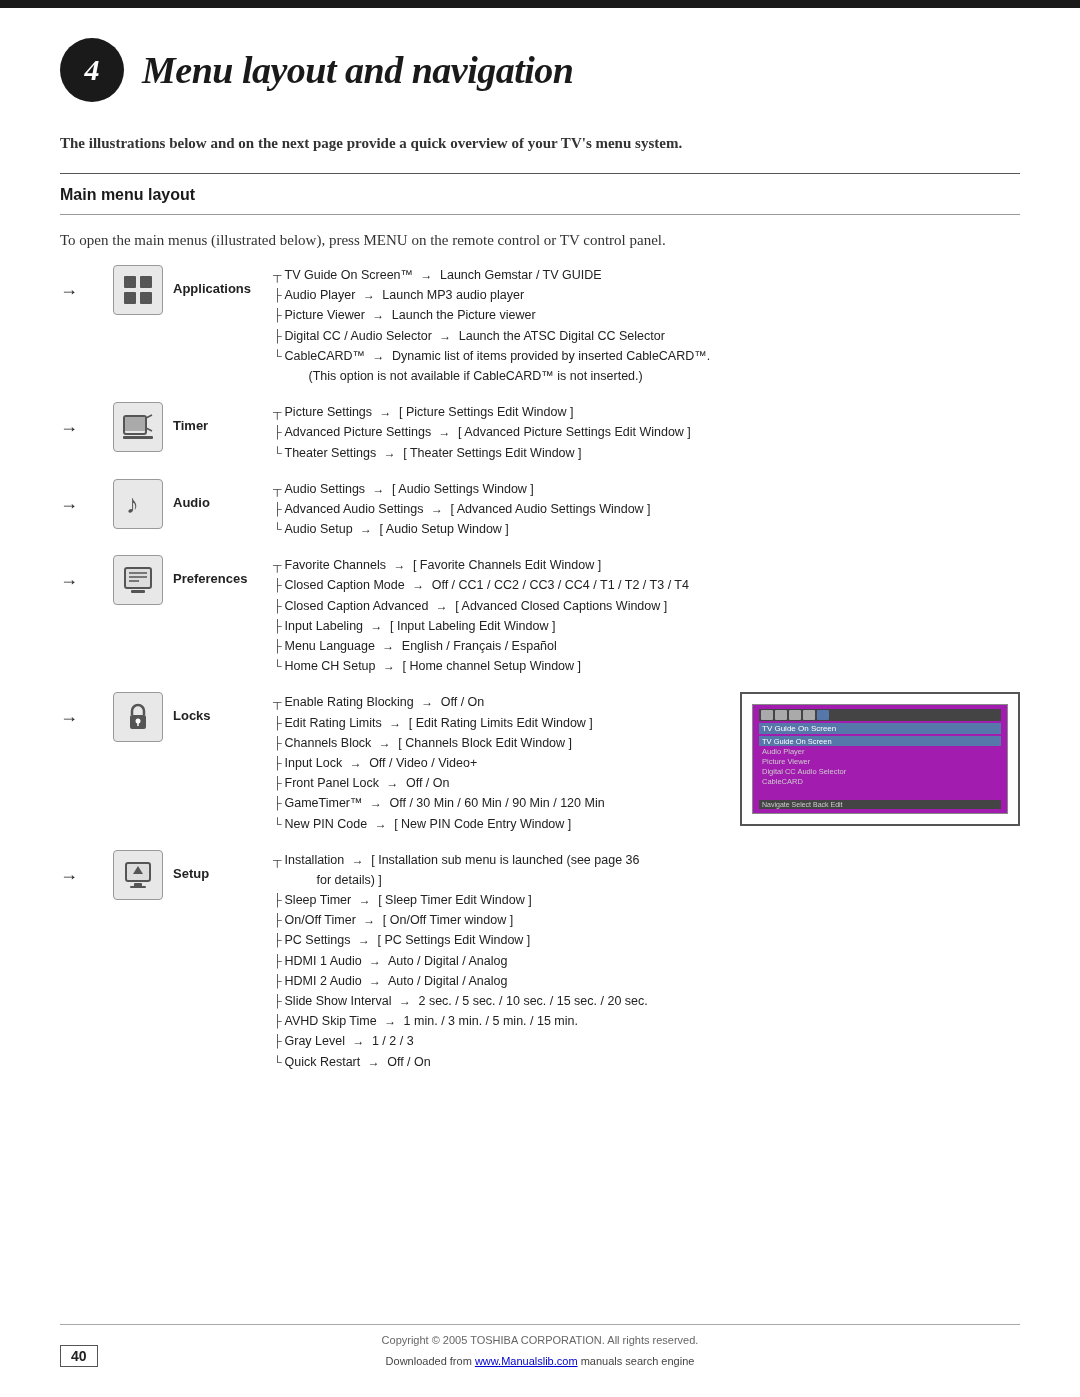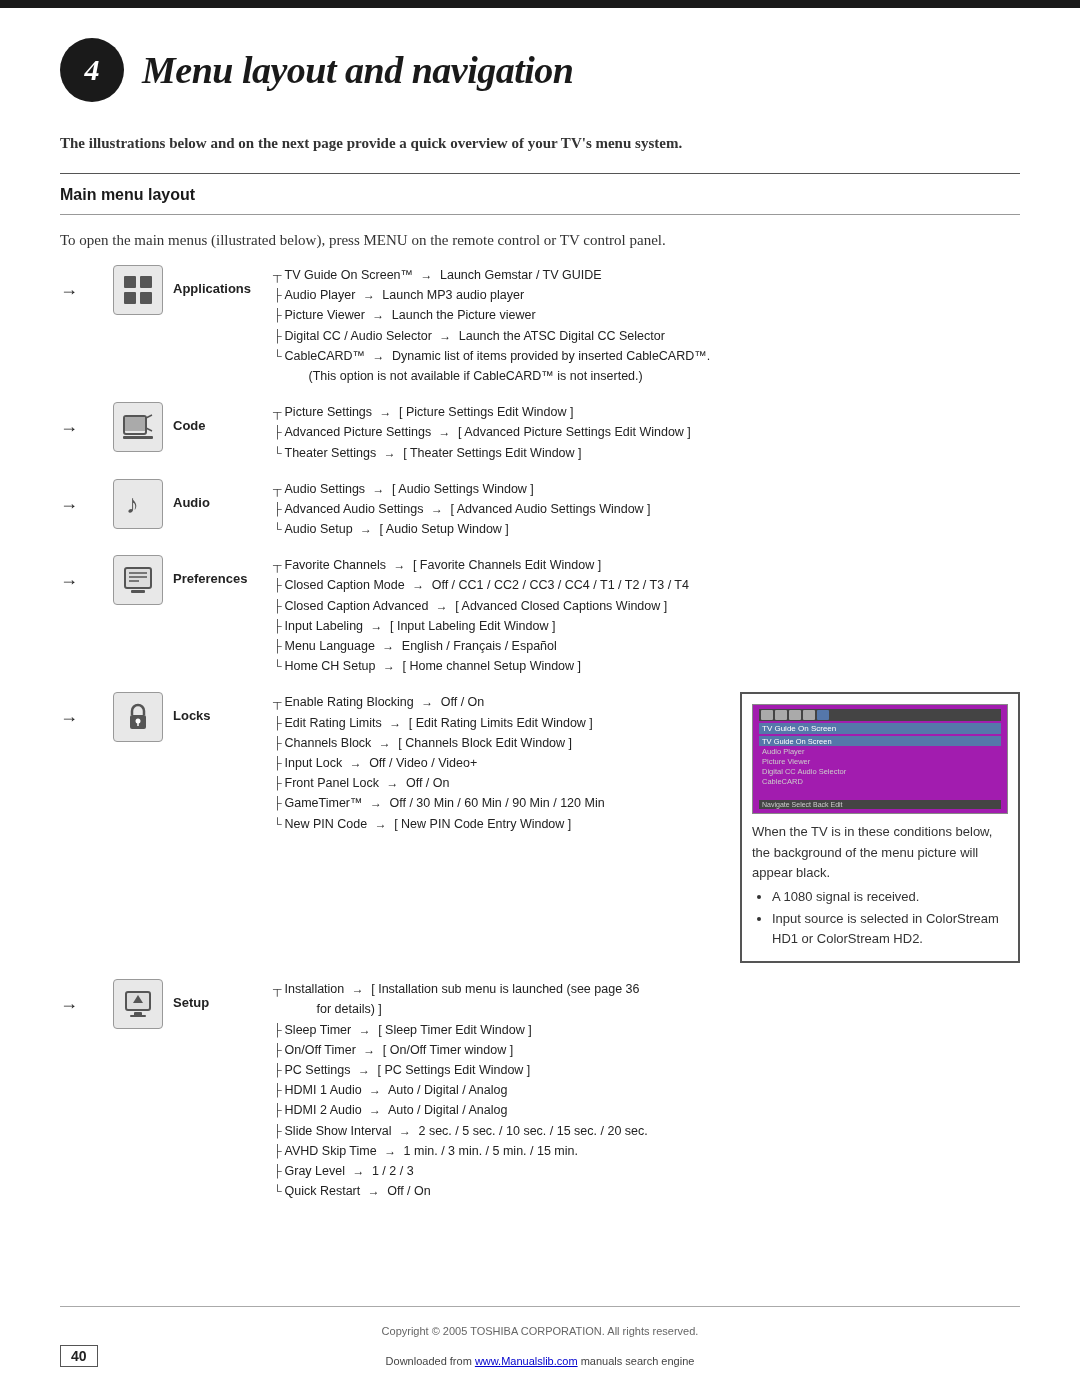--- a/index.html
+++ b/index.html
@@ -195,21 +195,21 @@
 
     
     .page-footer {
       position: absolute;
       bottom: 30px;
       left: 0;
       right: 0;
       display: flex;
       flex-direction: column;
       align-items: center;
-      gap: 18px;
+      gap: 9px;
     }
 
     .footer-divider {
       width: calc(100% - 120px);
       border: none;
       border-top: 1px solid #aaa;
     }
 
     .footer-text {
       font-size: 11px;
@@ -377,21 +377,21 @@
           <svg viewBox="0 0 34 34" fill="none" xmlns="http://www.w3.org/2000/svg">
             <rect x="3" y="6" width="22" height="18" rx="2" stroke="#555" stroke-width="2" fill="none"></rect>
             <rect x="4" y="7" width="20" height="14" fill="#aaa"></rect>
             <rect x="2" y="26" width="30" height="3" rx="1" fill="#555"></rect>
             <line x1="25" y1="8" x2="31" y2="5" stroke="#555" stroke-width="1.5"></line>
             <line x1="25" y1="18" x2="31" y2="21" stroke="#555" stroke-width="1.5"></line>
           </svg>
         </div>
       </div>
       <div class="label-col">
-        <span>Code</span>
+        <span>Timer</span>
       </div>
       <div class="items-col">
         <div class="item-line">
             <span class="item-prefix">┬</span>
             <span>Picture Settings <span class="arrow-right-char">→</span> [ Picture Settings Edit Window ]</span>
           </div>
         <div class="item-line">
             <span class="item-prefix">├</span>
             <span>Advanced Picture Settings <span class="arrow-right-char">→</span> [ Advanced Picture Settings Edit Window ]</span>
           </div>
@@ -544,27 +544,20 @@
           </div>
           <div class="tv-screen-header">TV Guide On Screen</div>
           <div class="tv-screen-item selected">TV Guide On Screen</div>
           <div class="tv-screen-item">Audio Player</div>
           <div class="tv-screen-item">Picture Viewer</div>
           <div class="tv-screen-item">Digital CC Audio Selector</div>
           <div class="tv-screen-item">CableCARD</div>
           <div style="flex:1;"></div>
           <div class="tv-screen-footer">Navigate  Select  Back  Edit</div>
         </div>
-        <div class="tv-preview-text">
-          <span>When the TV is in these conditions below, the background of the menu picture will appear black.</span>
-          <ul>
-            <li>A 1080 signal is received.</li>
-            <li>Input source is selected in ColorStream HD1 or ColorStream HD2.</li>
-          </ul>
-        </div>
       </div>
     </div>
 
     <div class="full-row">
       <div class="left-col">
         <span style="font-size:18px; margin-right:2px;">→</span>
       </div>
       <div class="icon-col">
         <div class="menu-icon">
           <svg viewBox="0 0 34 34" fill="none" xmlns="http://www.w3.org/2000/svg">

